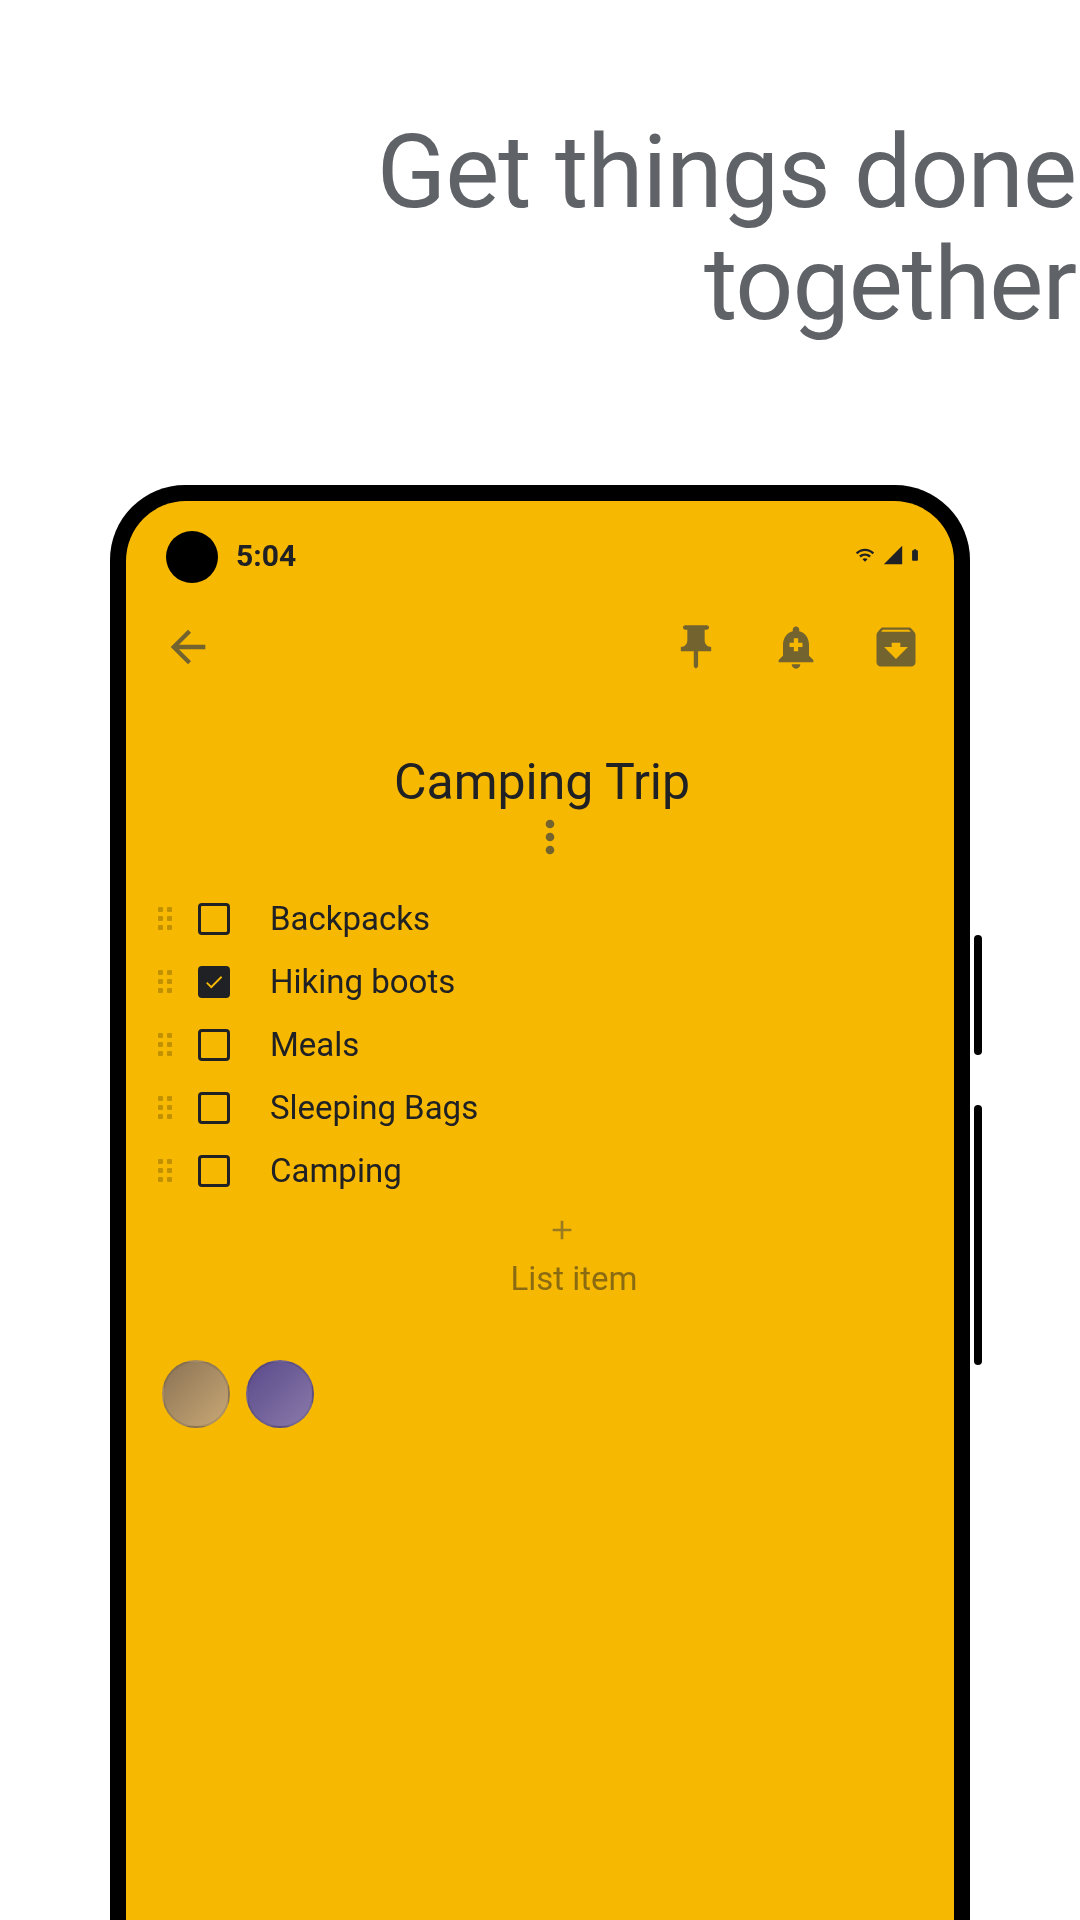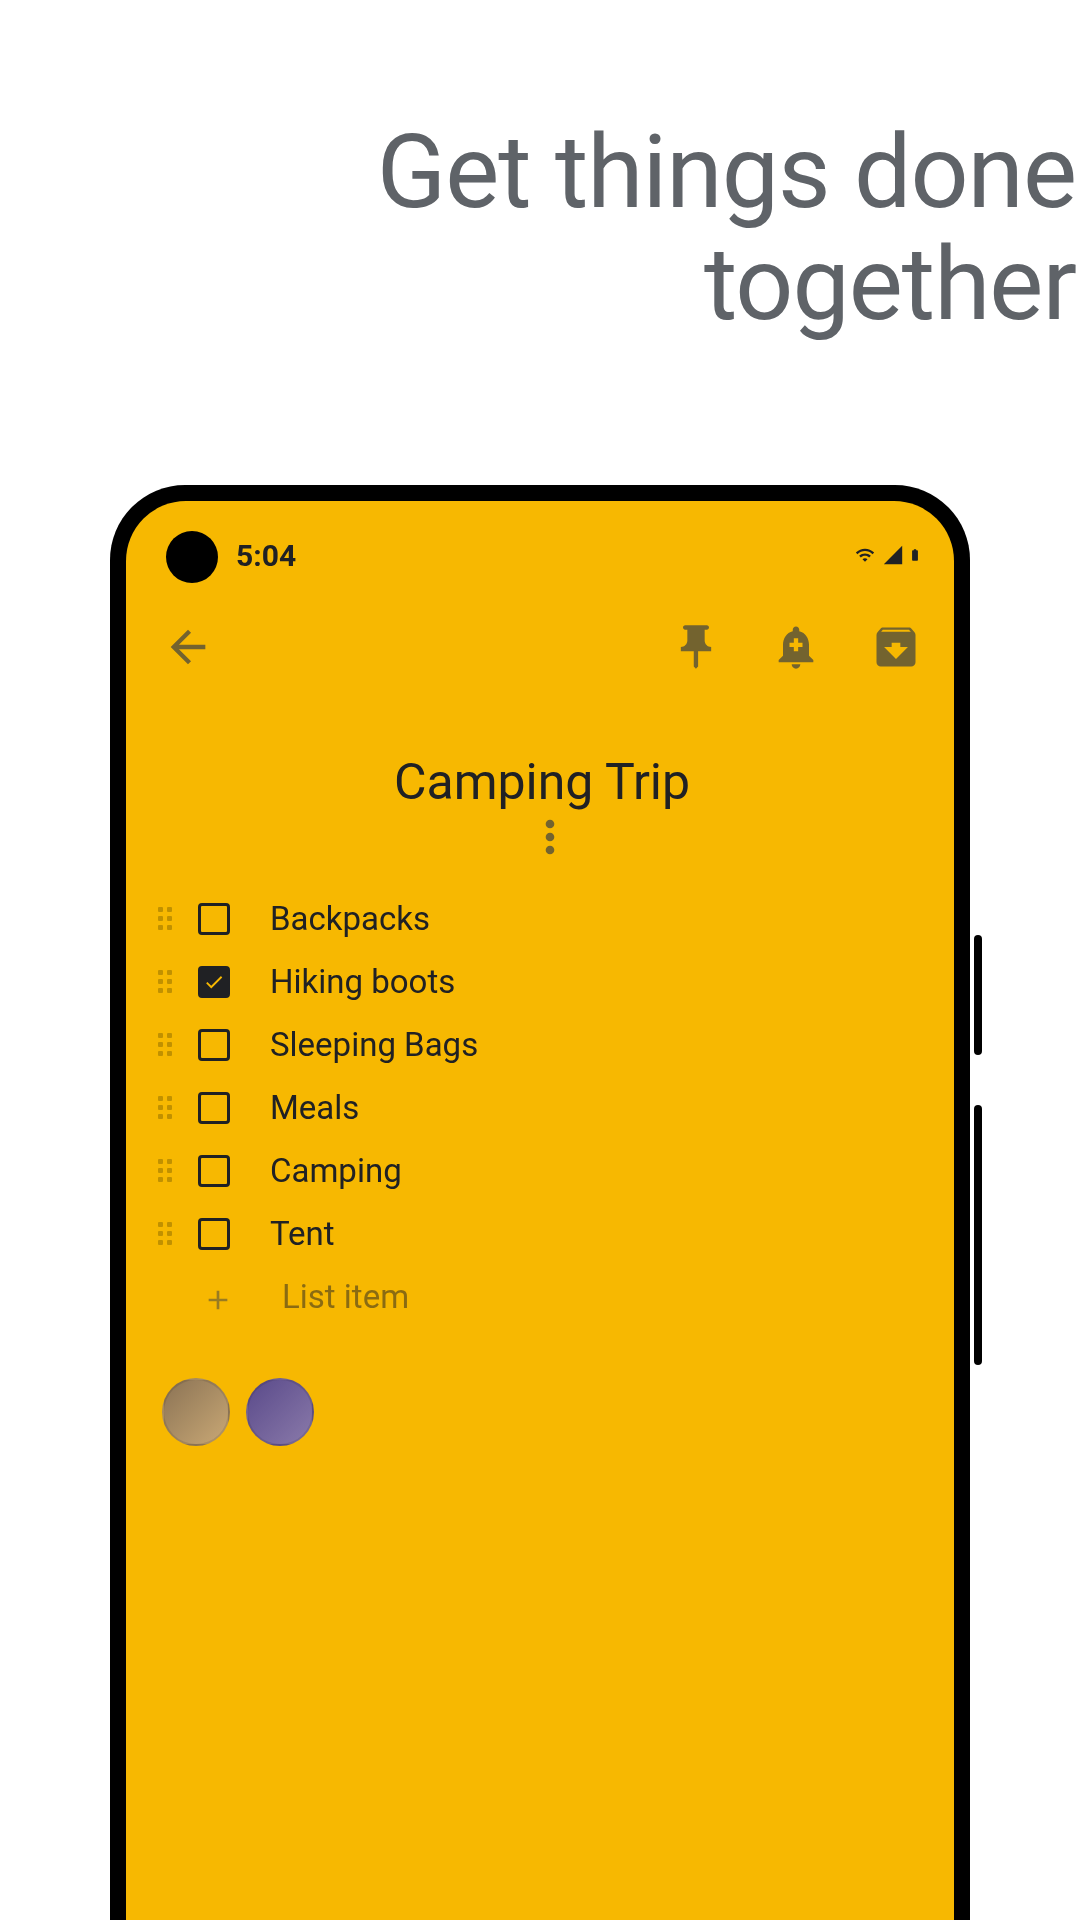--- a/index.html
+++ b/index.html
@@ -159,23 +159,24 @@
     .checkbox.checked {
       background: #202124;
     }
     .item-text {
       font-size: 33px;
       color: #202124;
       margin-left: 24px;
     }
     .add-item {
       display: flex;
-      align-items: flex-end;
+      align-items: center;
       padding: 12px 0 12px 44px;
-      gap: 24px;
+      gap: 13px;
+      flex-direction: column;
     }
     .plus-icon {
       width: 32px;
       height: 32px;
       display: flex;
       align-items: center;
       justify-content: center;
       opacity: 0.5;
     }
     .add-item-text {
@@ -297,62 +298,50 @@
       <div class="list-item">
         <div class="drag-handle">
             <span class="drag-dot"></span>
             <span class="drag-dot"></span>
             <span class="drag-dot"></span>
             <span class="drag-dot"></span>
             <span class="drag-dot"></span>
             <span class="drag-dot"></span>
           </div>
         <div class="checkbox"></div>
+        <div class="item-text">Meals</div>
+      </div>
+
+      <div class="list-item">
+        <div class="drag-handle">
+            <span class="drag-dot"></span>
+            <span class="drag-dot"></span>
+            <span class="drag-dot"></span>
+            <span class="drag-dot"></span>
+            <span class="drag-dot"></span>
+            <span class="drag-dot"></span>
+          </div>
+        <div class="checkbox"></div>
         <div class="item-text">Sleeping Bags</div>
-      </div>
-
-      <div class="list-item">
-        <div class="drag-handle">
-            <span class="drag-dot"></span>
-            <span class="drag-dot"></span>
-            <span class="drag-dot"></span>
-            <span class="drag-dot"></span>
-            <span class="drag-dot"></span>
-            <span class="drag-dot"></span>
-          </div>
-        <div class="checkbox"></div>
-        <div class="item-text">Meals</div>
       </div>
 
       <div class="list-item">
         <div class="drag-handle">
             <span class="drag-dot"></span>
             <span class="drag-dot"></span>
             <span class="drag-dot"></span>
             <span class="drag-dot"></span>
             <span class="drag-dot"></span>
             <span class="drag-dot"></span>
           </div>
         <div class="checkbox"></div>
         <div class="item-text">Camping</div>
       </div>
 
 
-      <div class="list-item">
-        <div class="drag-handle">
-            <span class="drag-dot"></span>
-            <span class="drag-dot"></span>
-            <span class="drag-dot"></span>
-            <span class="drag-dot"></span>
-            <span class="drag-dot"></span>
-            <span class="drag-dot"></span>
-          </div>
-        <div class="checkbox"></div>
-        <div class="item-text">Tent</div>
-      </div>
 
       <div class="add-item">
         <div class="plus-icon">
           <svg viewBox="0 0 24 24" width="32" height="32">
               <path fill="#3c4043" d="M19 13h-6v6h-2v-6H5v-2h6V5h2v6h6v2z"></path>
             </svg>
         </div>
         <div class="add-item-text">List item</div>
       </div>
     </div>

